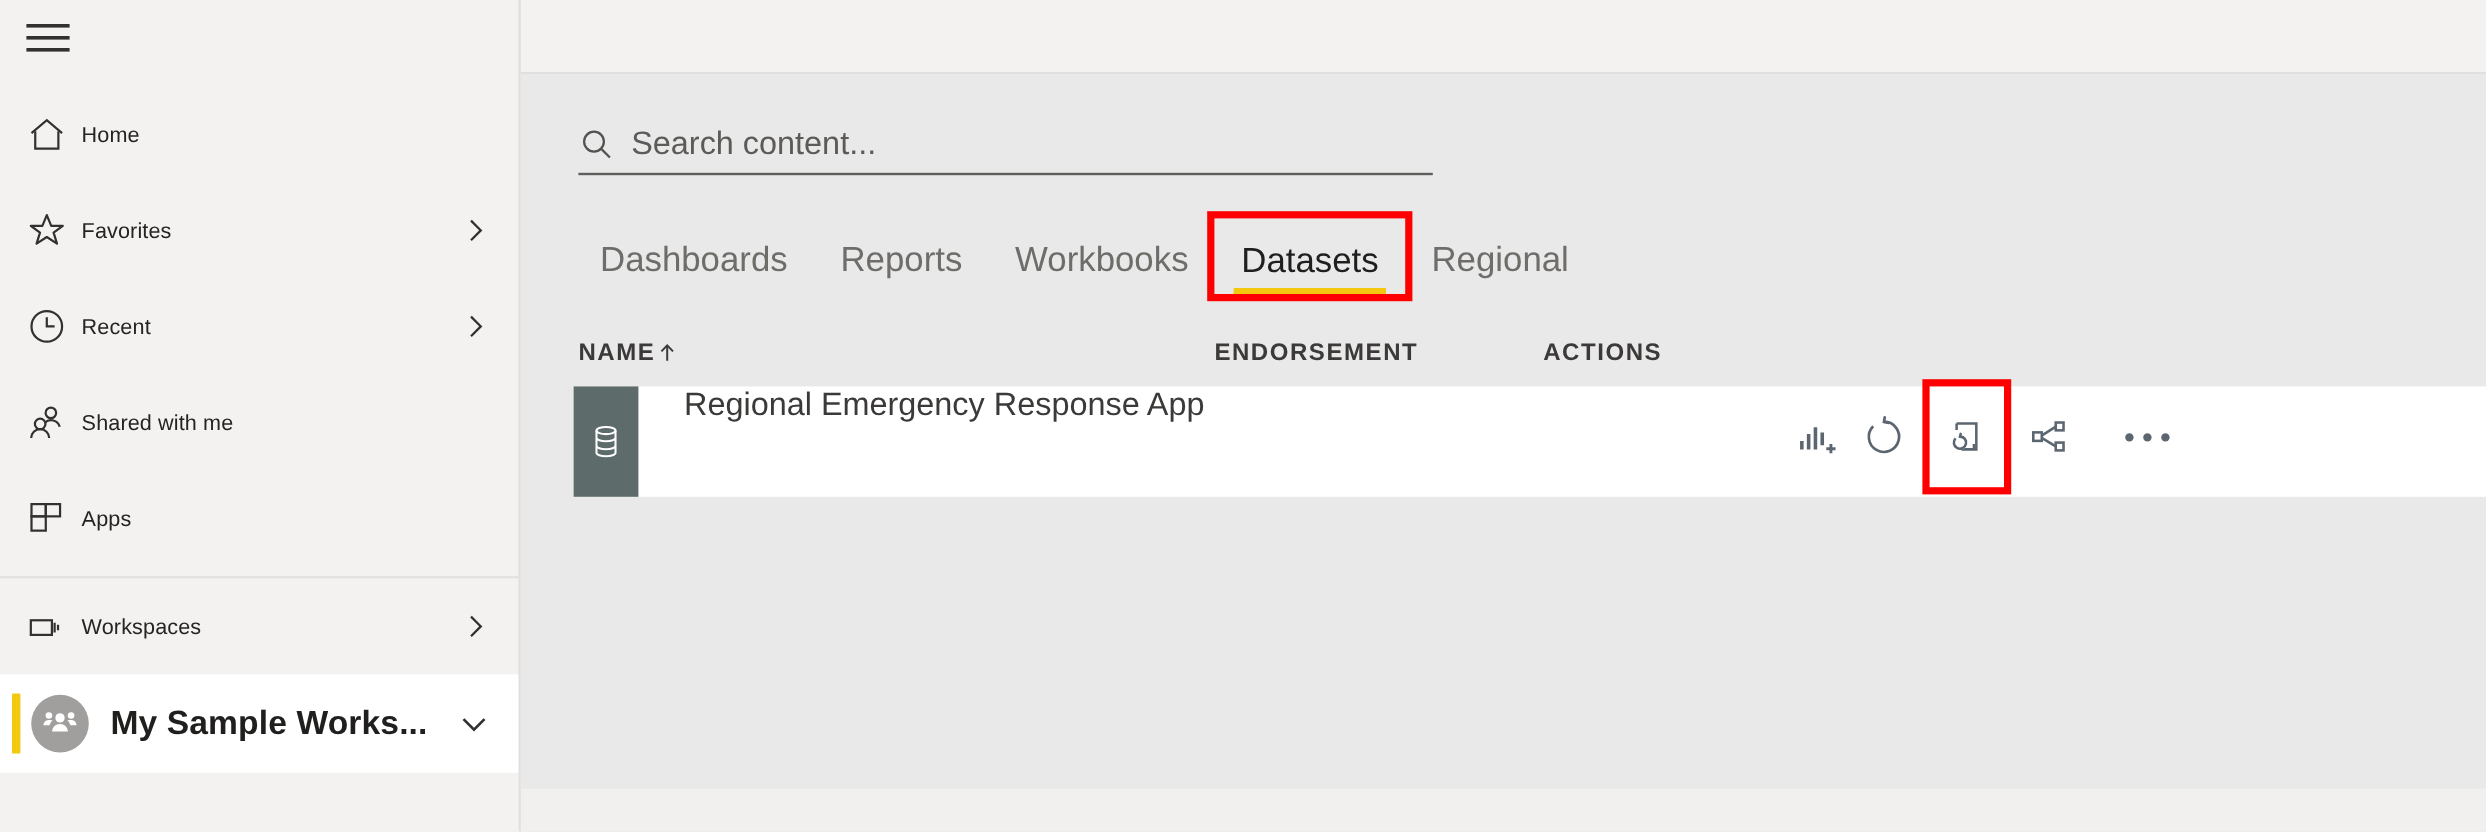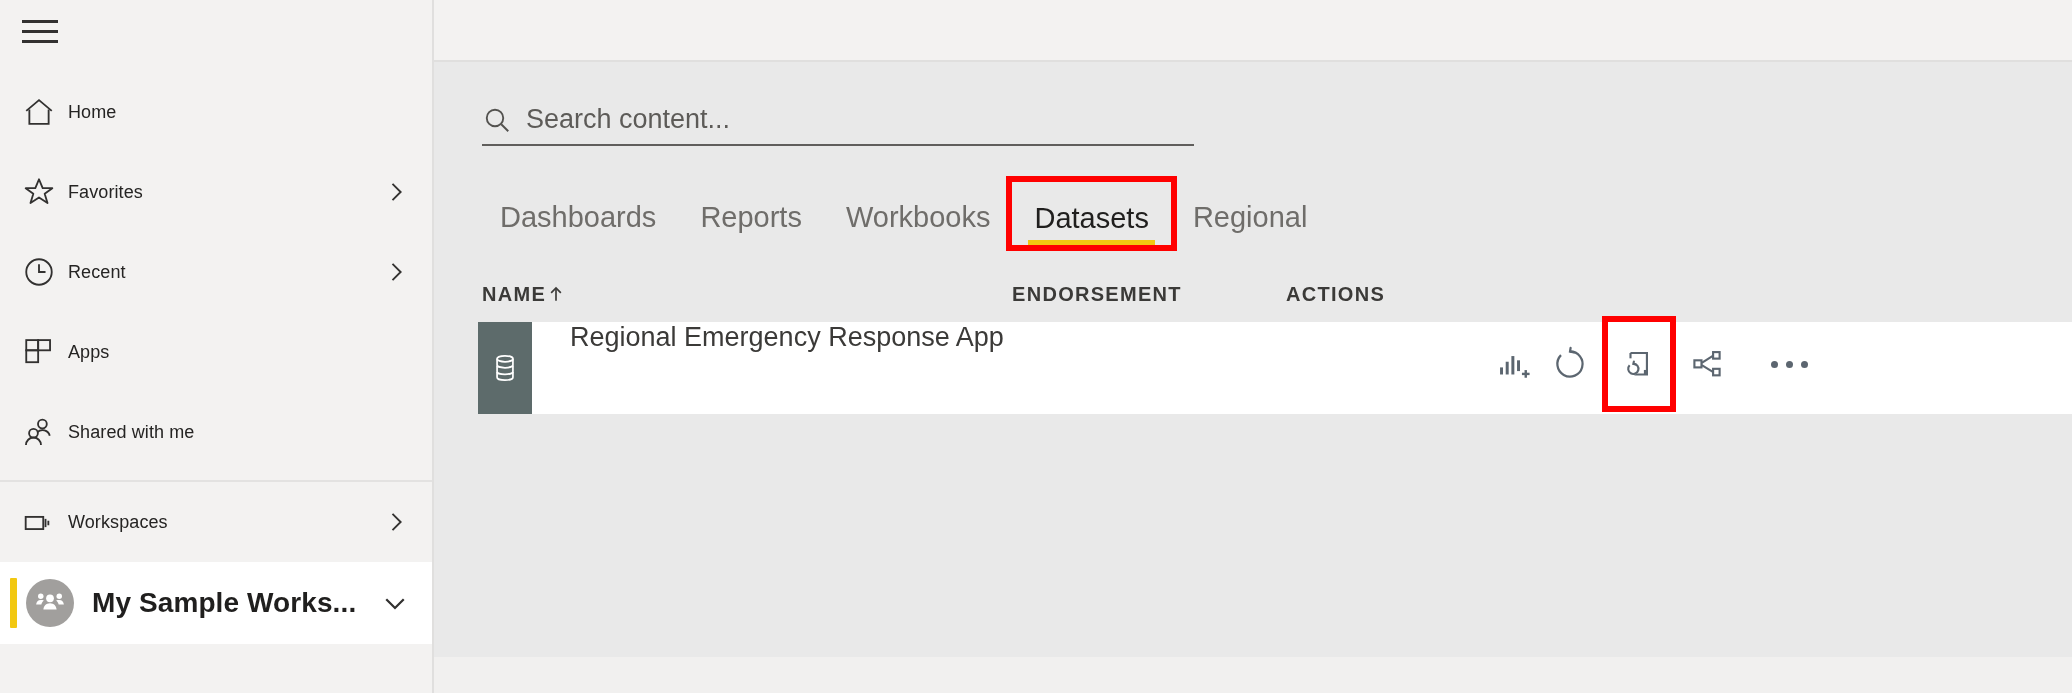--- a/index.html
+++ b/index.html
@@ -401,38 +401,38 @@
         <span class="nav-chevron">
           <svg width="28" height="28" viewBox="0 0 24 24" fill="none" stroke="#323130" stroke-width="1.6">
             <path d="M9 5 L16 12 L9 19"></path>
           </svg>
         </span>
       </div>
 
       <div class="nav-item">
         <span class="nav-icon">
           <svg width="34" height="34" viewBox="0 0 24 24" fill="none" stroke="#323130" stroke-width="1.3">
-            <rect x="3" y="3.6" width="8.4" height="7.2"></rect>
-            <rect x="11.4" y="3.6" width="8.4" height="7.2"></rect>
-            <rect x="3" y="10.8" width="8.4" height="8.4"></rect>
-          </svg>
-        </span>
-        <span class="nav-label">Apps</span>
-      </div>
-
-      <div class="nav-item">
-        <span class="nav-icon">
-          <svg width="34" height="34" viewBox="0 0 24 24" fill="none" stroke="#323130" stroke-width="1.3">
             <circle cx="14.4" cy="6.4" r="3.1"></circle>
             <path d="M19.6 14.6 a5.3 5.3 0 0 0 -8.8 -2.4"></path>
             <circle cx="8.1" cy="12.9" r="3.1"></circle>
             <path d="M13.4 21.2 a5.3 5.3 0 0 0 -10.6 0"></path>
           </svg>
         </span>
         <span class="nav-label">Shared with me</span>
+      </div>
+
+      <div class="nav-item">
+        <span class="nav-icon">
+          <svg width="34" height="34" viewBox="0 0 24 24" fill="none" stroke="#323130" stroke-width="1.3">
+            <rect x="3" y="3.6" width="8.4" height="7.2"></rect>
+            <rect x="11.4" y="3.6" width="8.4" height="7.2"></rect>
+            <rect x="3" y="10.8" width="8.4" height="8.4"></rect>
+          </svg>
+        </span>
+        <span class="nav-label">Apps</span>
       </div>
     </div>
 
     <div class="sidebar-divider"></div>
 
     <div class="ws-item">
       <span class="nav-icon">
         <svg width="34" height="34" viewBox="0 0 24 24" fill="none" stroke="#323130" stroke-width="1.3">
           <rect x="2.6" y="8.4" width="12.4" height="8.6"></rect>
           <path d="M16.6 9.8 V15.6"></path>

